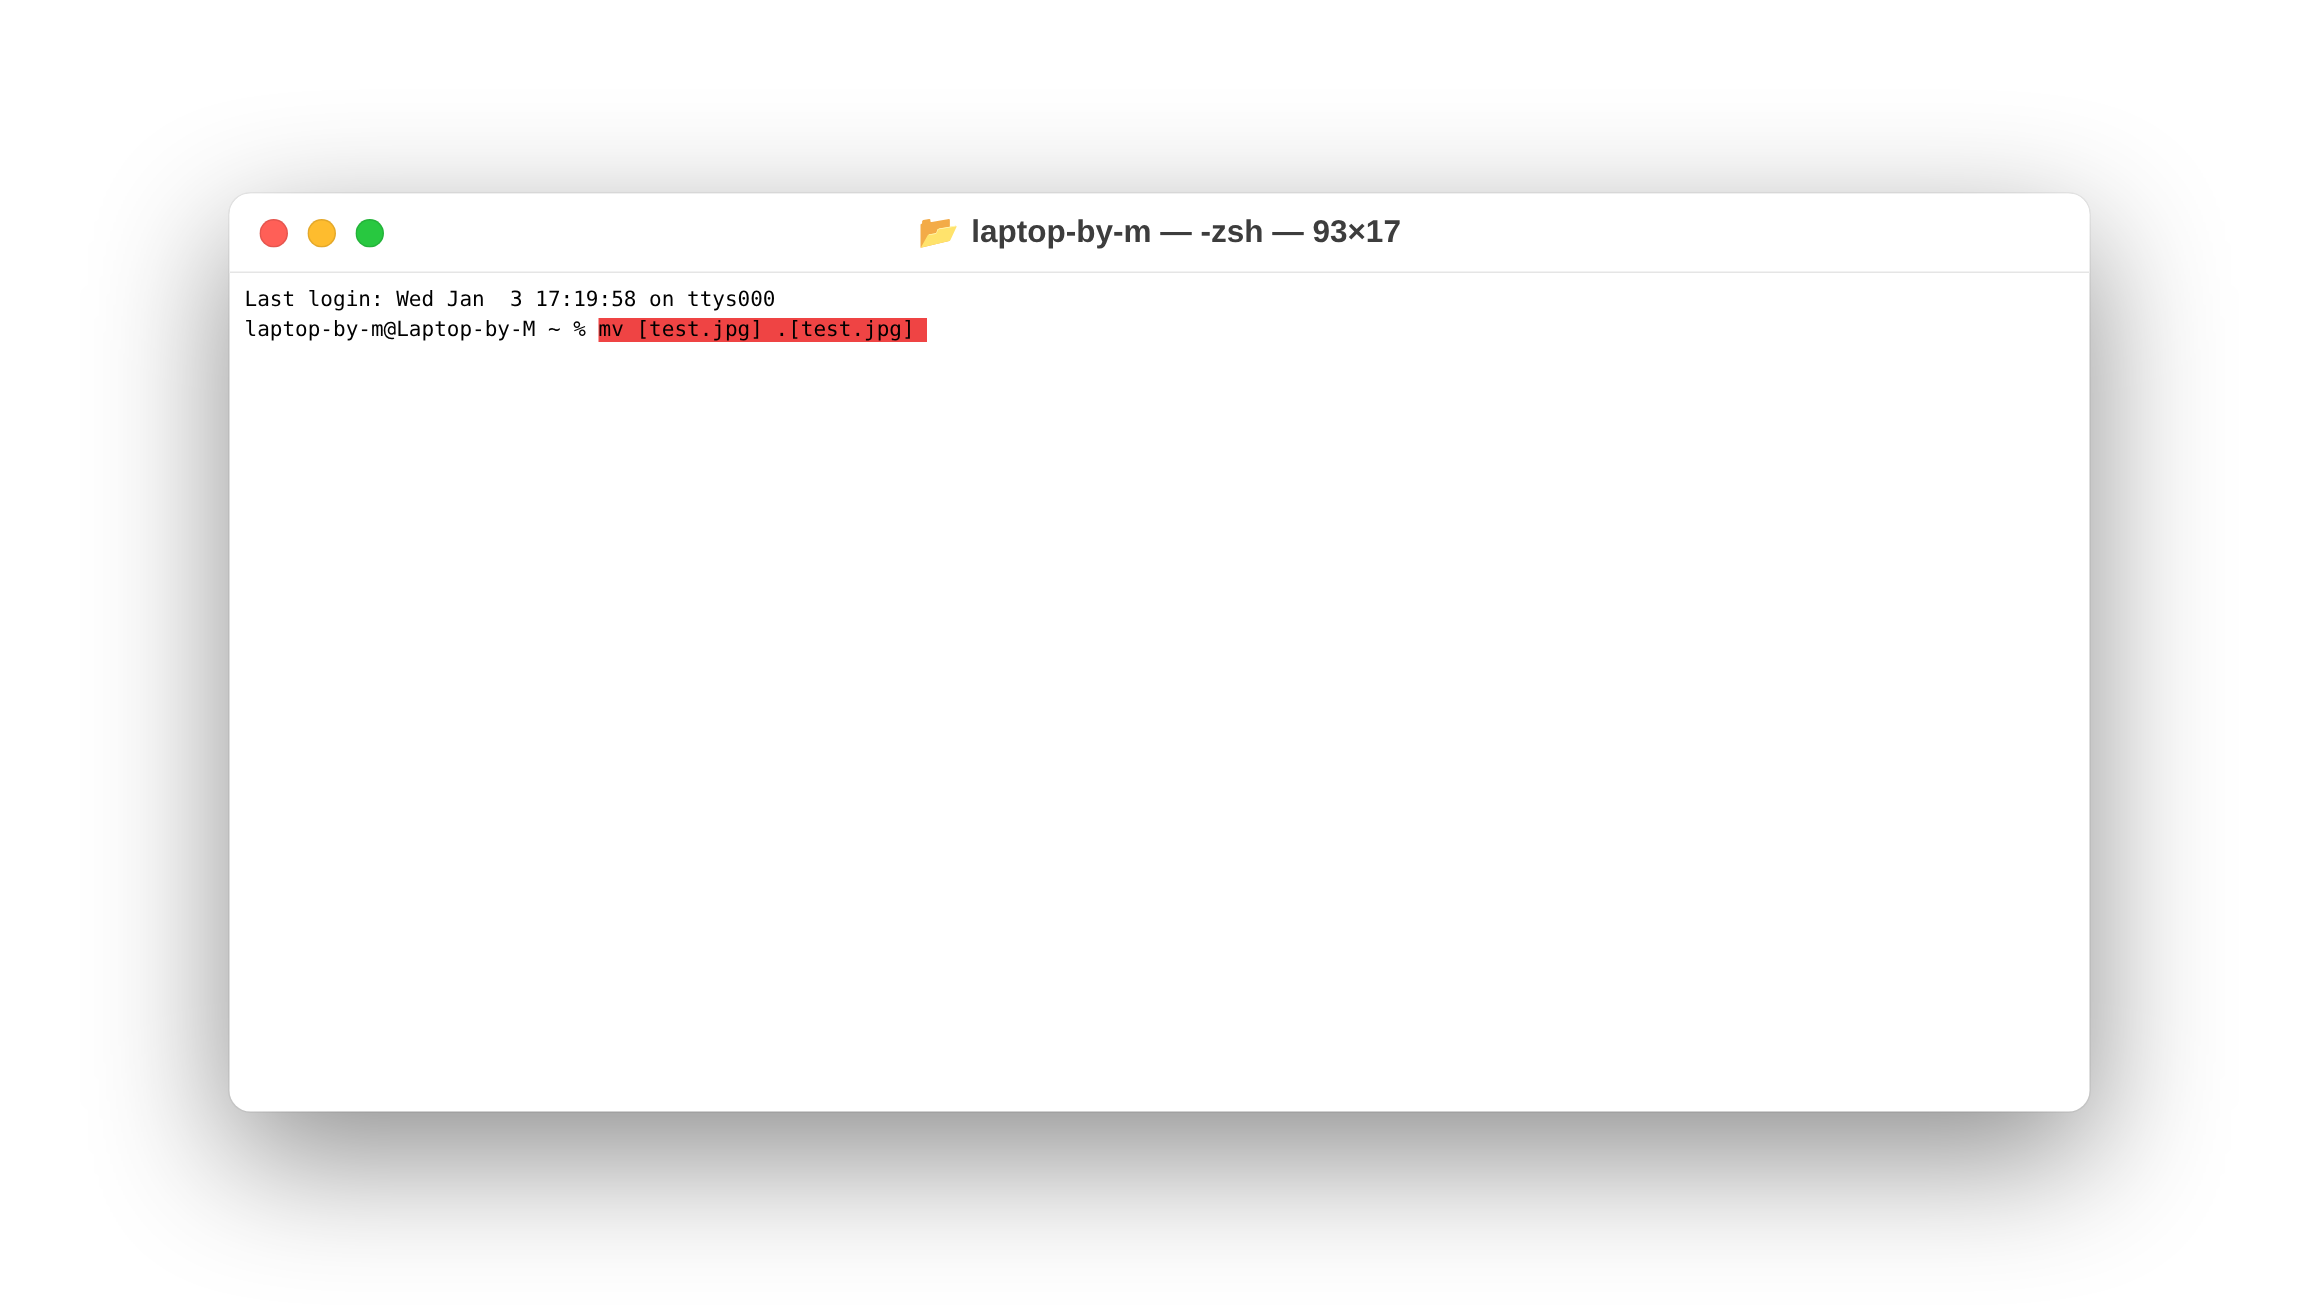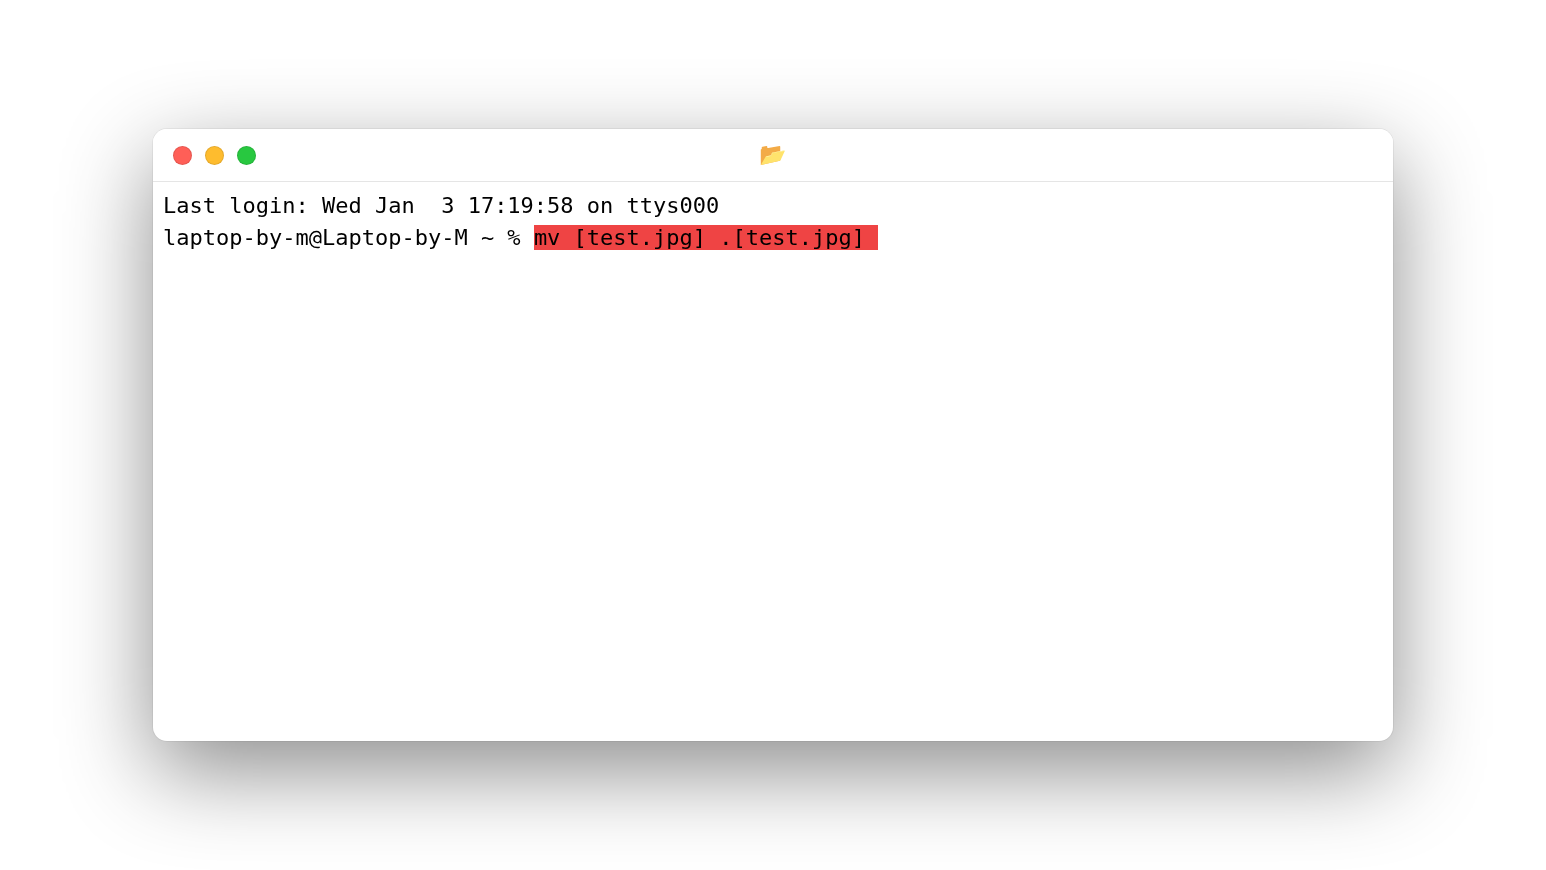--- a/index.html
+++ b/index.html
@@ -60,21 +60,21 @@
       color: #3d3d3d;
     }
     .folder-icon {
       font-size: 22px;
       line-height: 1;
     }
     .terminal-body {
       flex: 1;
       padding: 8px 10px;
       font-family: "SF Mono", Menlo, Monaco, Consolas, monospace;
-      font-size: 22px;
+      font-size: 14px;
       line-height: 1.45;
       color: #000000;
       white-space: pre;
       overflow: hidden;
     }
     .line {
       display: block;
     }
     .selected {
       background: #ef4444;
@@ -85,16 +85,17 @@
 
 <div class="window">
   <div class="titlebar">
     <div class="traffic-lights">
       <div class="traffic-light close"></div>
       <div class="traffic-light minimize"></div>
       <div class="traffic-light zoom"></div>
     </div>
     <div class="title-center">
       <span class="folder-icon">📂</span>
+      <span>laptop-by-m — -zsh — 93×17</span>
     </div>
   </div>
   <div class="terminal-body"><span class="line">Last login: Wed Jan  3 17:19:58 on ttys000</span><span class="line"><span>laptop-by-m@Laptop-by-M ~ % </span><span class="selected">mv [test.jpg] .[test.jpg] </span></span></div>
 </div>
 
 </body></html>

